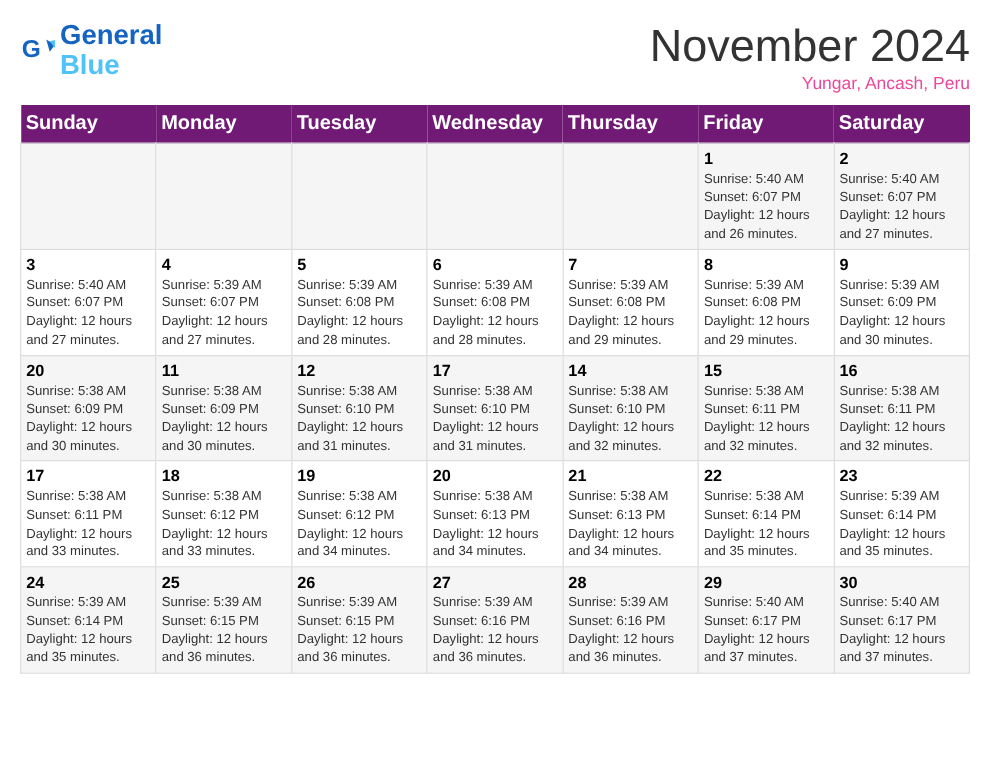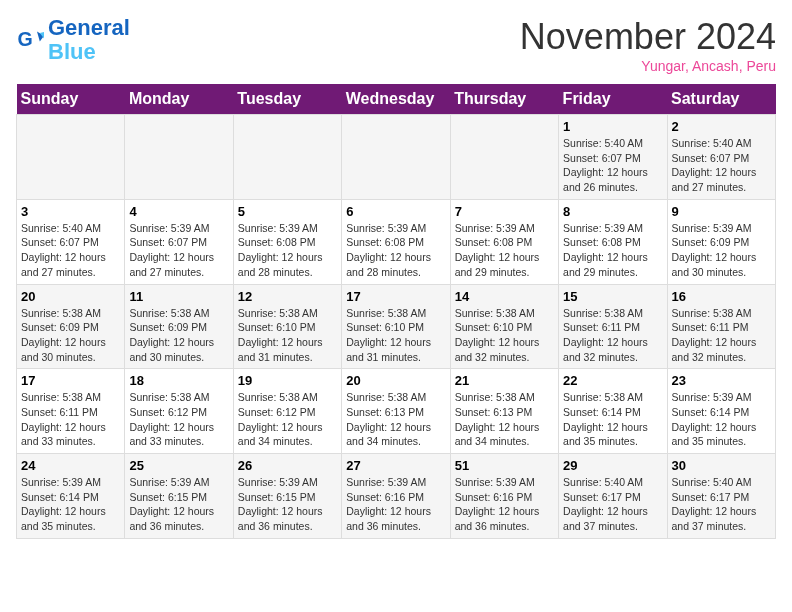--- a/index.html
+++ b/index.html
@@ -237,21 +237,21 @@
         </td>
         <td>
           <span class="day-number">26</span>
           <div class="day-info">Sunrise: 5:39 AM<br>Sunset: 6:15 PM<br>Daylight: 12 hours and 36 minutes.</div>
         </td>
         <td>
           <span class="day-number">27</span>
           <div class="day-info">Sunrise: 5:39 AM<br>Sunset: 6:16 PM<br>Daylight: 12 hours and 36 minutes.</div>
         </td>
         <td>
-          <span class="day-number">51</span>
+          <span class="day-number">28</span>
           <div class="day-info">Sunrise: 5:39 AM<br>Sunset: 6:16 PM<br>Daylight: 12 hours and 36 minutes.</div>
         </td>
         <td>
           <span class="day-number">29</span>
           <div class="day-info">Sunrise: 5:40 AM<br>Sunset: 6:17 PM<br>Daylight: 12 hours and 37 minutes.</div>
         </td>
         <td>
           <span class="day-number">30</span>
           <div class="day-info">Sunrise: 5:40 AM<br>Sunset: 6:17 PM<br>Daylight: 12 hours and 37 minutes.</div>
         </td>

